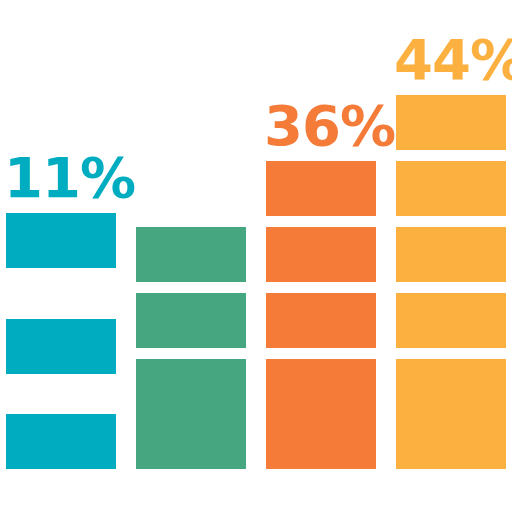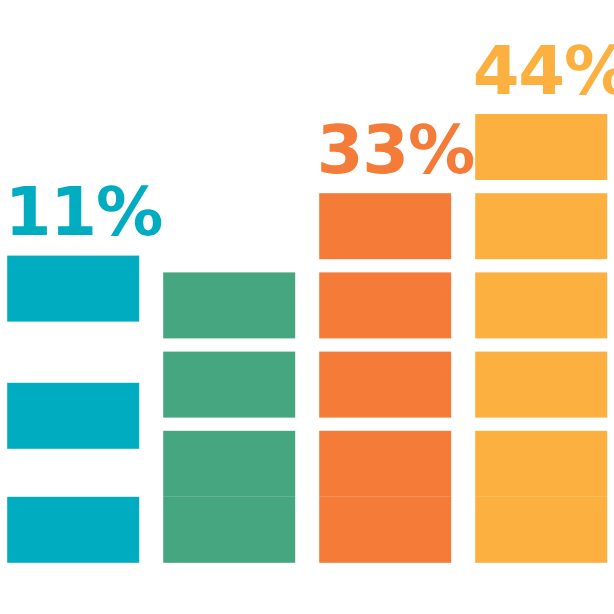--- a/index.html
+++ b/index.html
@@ -61,21 +61,21 @@
         <div class="bar" style="background: rgb(69, 166, 128);"></div>
         <div class="bar" style="background: rgb(69, 166, 128);"></div>
         <div class="bar" style="background: rgb(69, 166, 128);"></div>
       </div>
       <div class="column" style="left: 266px;">
         <div class="bar" style="background: rgb(244, 123, 56);"></div>
         <div class="bar" style="background: rgb(244, 123, 56);"></div>
         <div class="bar" style="background: rgb(244, 123, 56);"></div>
         <div class="bar" style="background: rgb(244, 123, 56);"></div>
         <div class="bar" style="background: rgb(244, 123, 56);"></div>
-        <div class="bar-label" style="color: rgb(244, 123, 56);">33%</div>
+        <div class="bar-label" style="color: rgb(244, 123, 56);">36%</div>
       </div>
       <div class="column" style="left: 396px;">
         <div class="bar" style="background: rgb(251, 176, 64);"></div>
         <div class="bar" style="background: rgb(251, 176, 64);"></div>
         <div class="bar" style="background: rgb(251, 176, 64);"></div>
         <div class="bar" style="background: rgb(251, 176, 64);"></div>
         <div class="bar" style="background: rgb(251, 176, 64);"></div>
         <div class="bar" style="background: rgb(251, 176, 64);"></div>
         <div class="bar-label" style="color: rgb(251, 176, 64);">44%</div>
       </div>

